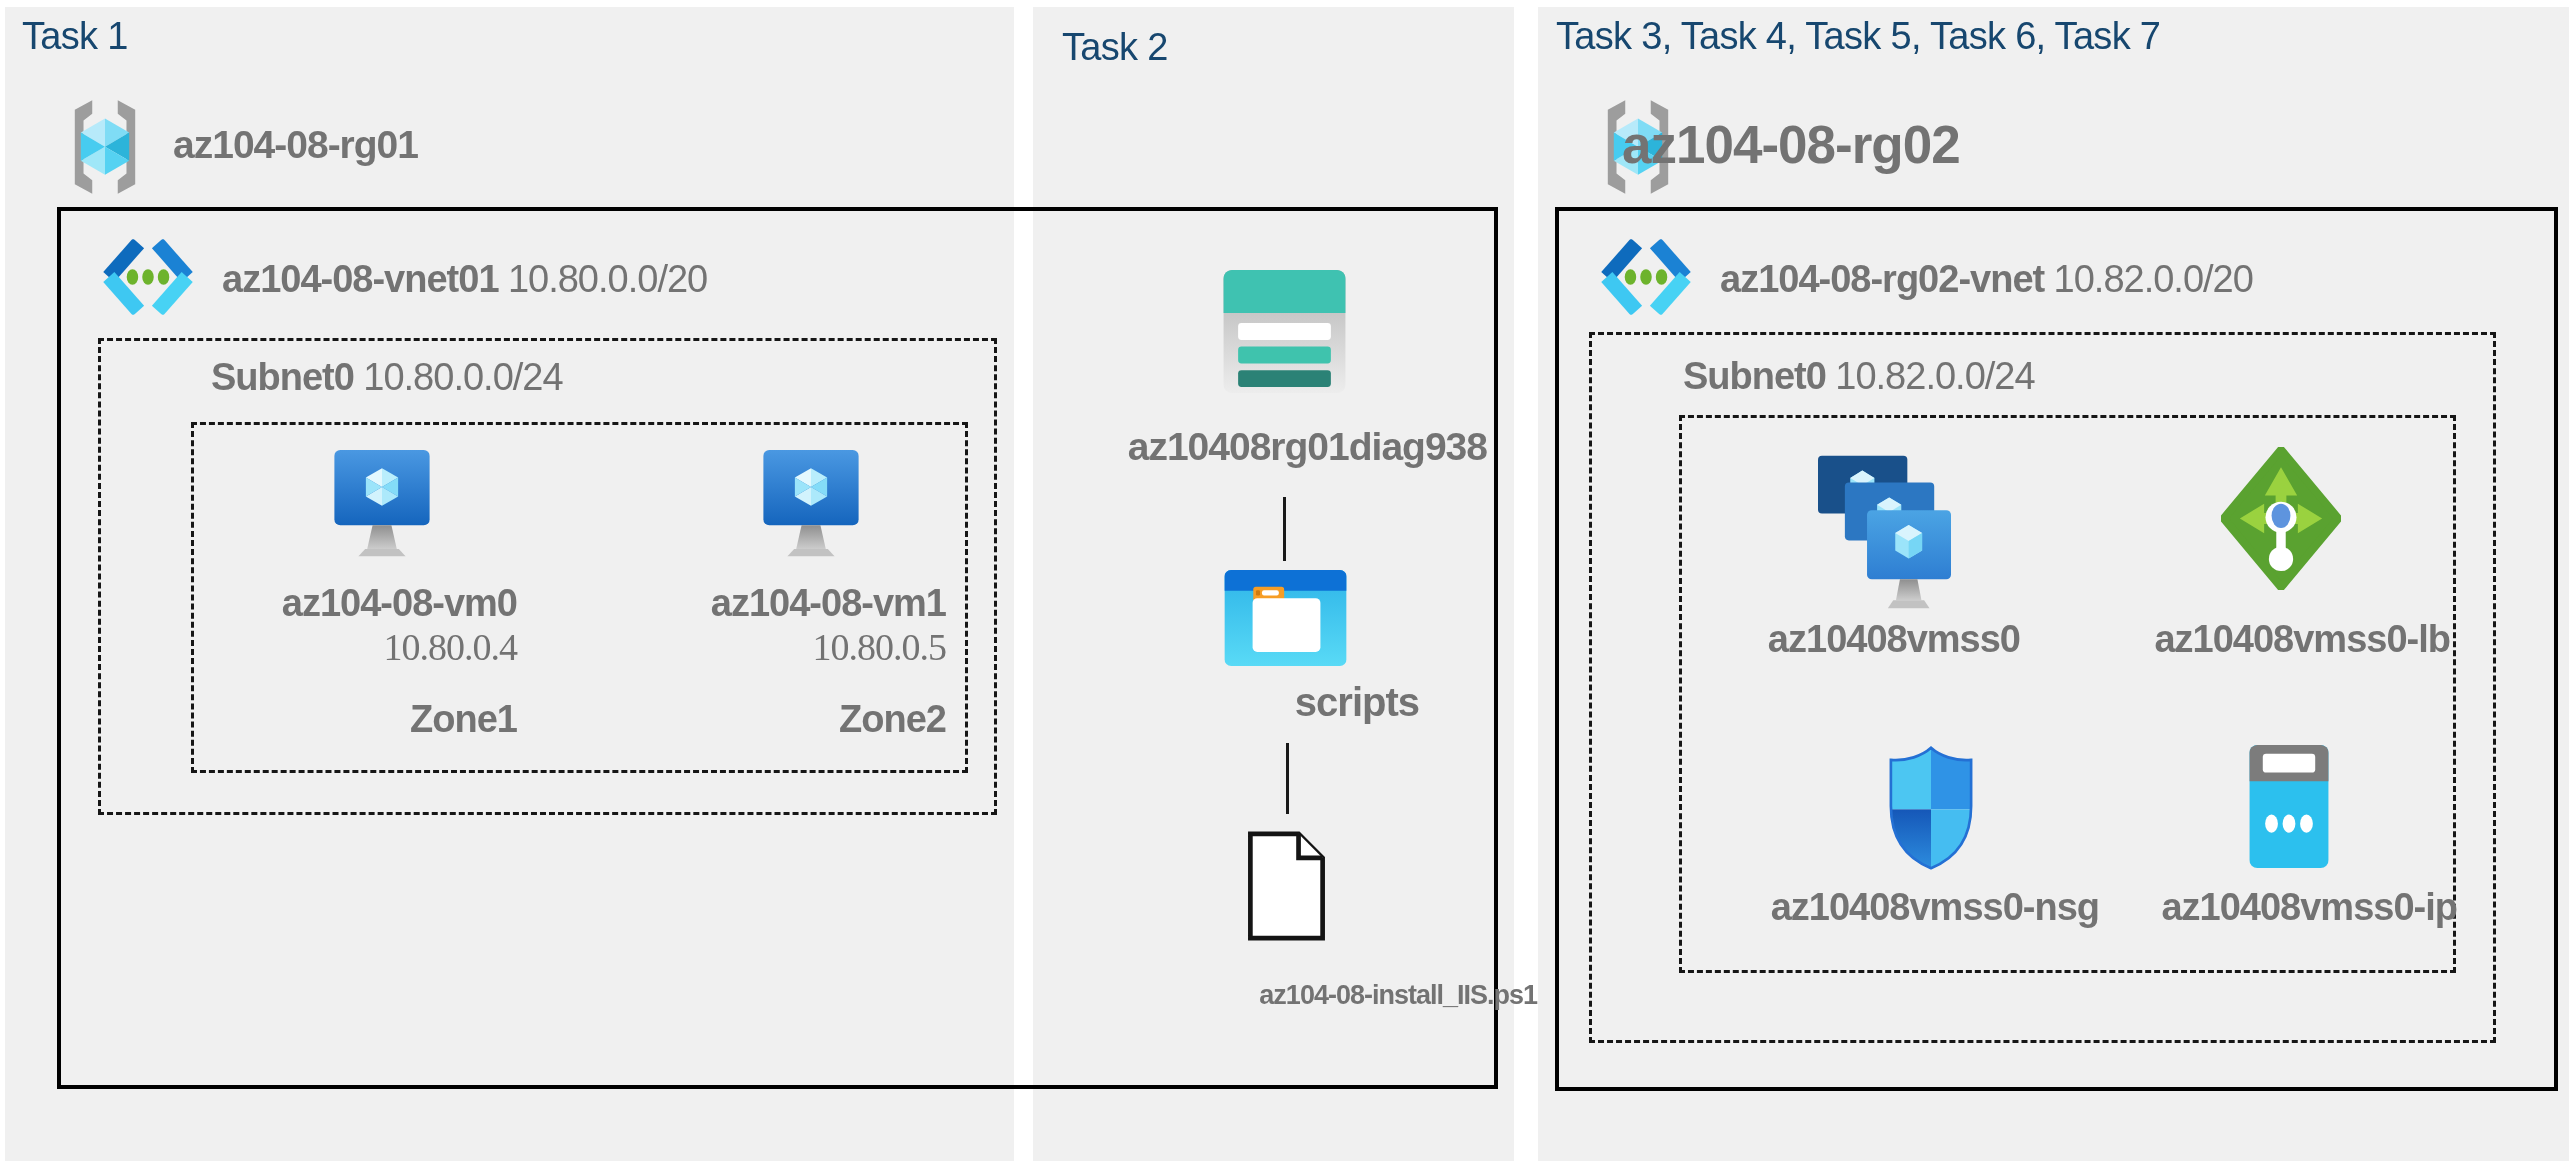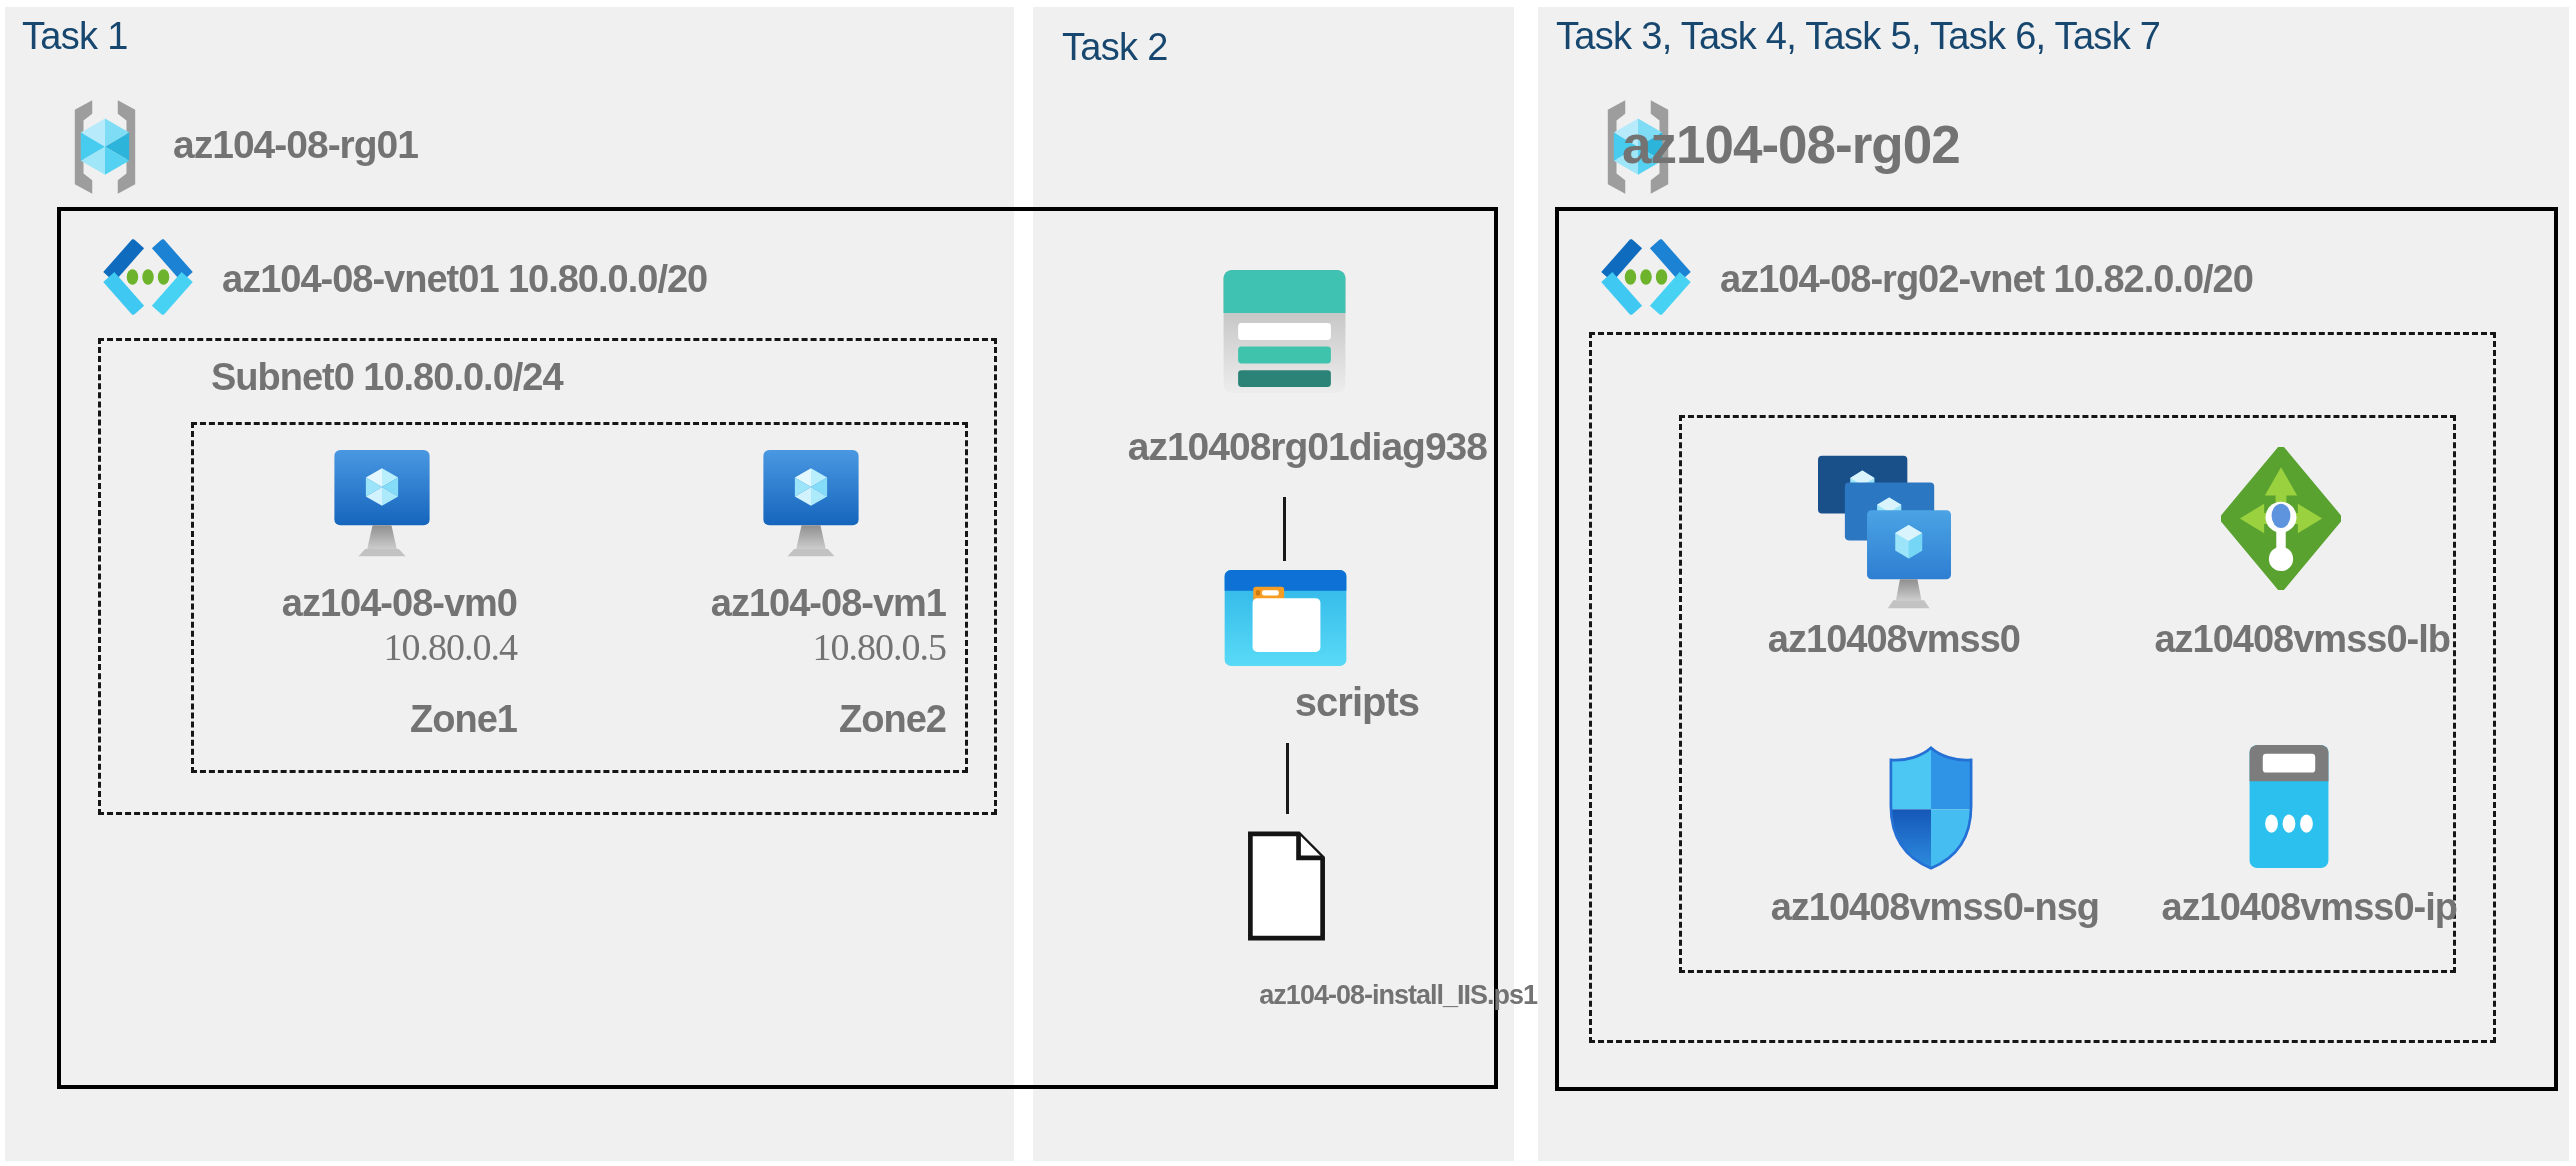--- a/index.html
+++ b/index.html
@@ -3,21 +3,21 @@
 <meta charset="utf-8">
 <style>
   html,body{margin:0;padding:0;background:#ffffff;}
   #stage{position:relative;width:2576px;height:1166px;background:#ffffff;overflow:hidden;
          font-family:"Liberation Sans",sans-serif;}
   .panel{position:absolute;background:var(--panel,#f0f0f0);}
   .title{position:absolute;font-size:38px;line-height:42px;font-weight:normal;color:var(--navy,#17476f);
          letter-spacing:-0.7px;white-space:nowrap;}
   .lbl{position:absolute;font-size:38px;line-height:42px;font-weight:bold;color:#737373;
        letter-spacing:-1px;white-space:nowrap;}
-  .lbl .reg{font-weight:bold;margin-left:9.4px;margin-top:12px;}
+  .lbl .reg{font-weight:normal;margin-left:9.4px;margin-top:12px;}
   .reg2{font-weight:normal;font-family:Liberation Serif, serif;}
   .ctr{text-align:right;}
   .solidbox{position:absolute;border:4px solid #000;box-sizing:border-box;background:transparent;}
   .dashbox{position:absolute;border:3.4px dashed #161616;box-sizing:border-box;background:transparent;}
   .conn{position:absolute;width:3.4px;background:#191919;}
   .ic{position:absolute;display:block;}
   svg{overflow:visible;}
 </style>
 </head>
 <body>
@@ -190,20 +190,23 @@
   <div class="lbl" style="left:1720px;top:258px">
     <span>az104-08-rg02-vnet</span><span class="reg">10.82.0.0/20</span>
   </div>
 
   <div class="dashbox" style="left:98px;top:338px;width:899px;height:477px"></div>
   <div class="dashbox" style="left:1589px;top:332px;width:907px;height:711px"></div>
 
   <div class="lbl" style="left:211px;top:356px">
     <span>Subnet0</span><span class="reg">10.80.0.0/24</span>
   </div>
+  <div class="lbl" style="left:1683px;top:355px">
+    <span>Subnet0</span><span class="reg">10.82.0.0/24</span>
+  </div>
 
   <div class="dashbox" style="left:191px;top:422px;width:777px;height:351px"></div>
   <div class="dashbox" style="left:1679px;top:415px;width:777px;height:558px"></div>
 
   <svg class="ic" style="left:334px;top:450px;width:96px;height:107px" viewBox="0 0 142 159" width="96" height="107">
       <use href="#sym-vm"></use>
     </svg>
   <div class="lbl ctr" style="left:247px;top:582px;width:270px">az104-08-vm0</div>
   <div class="lbl ctr reg2" style="left:247px;top:626px;width:270px">10.80.0.4</div>
   <div class="lbl ctr" style="left:247px;top:698px;width:270px">Zone1</div>

